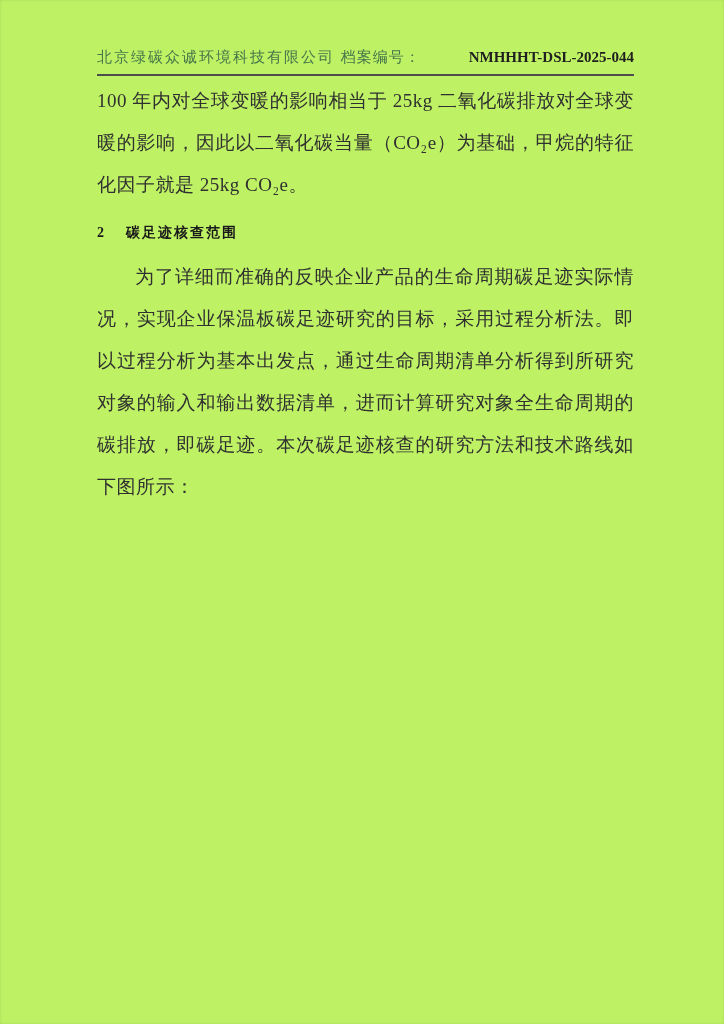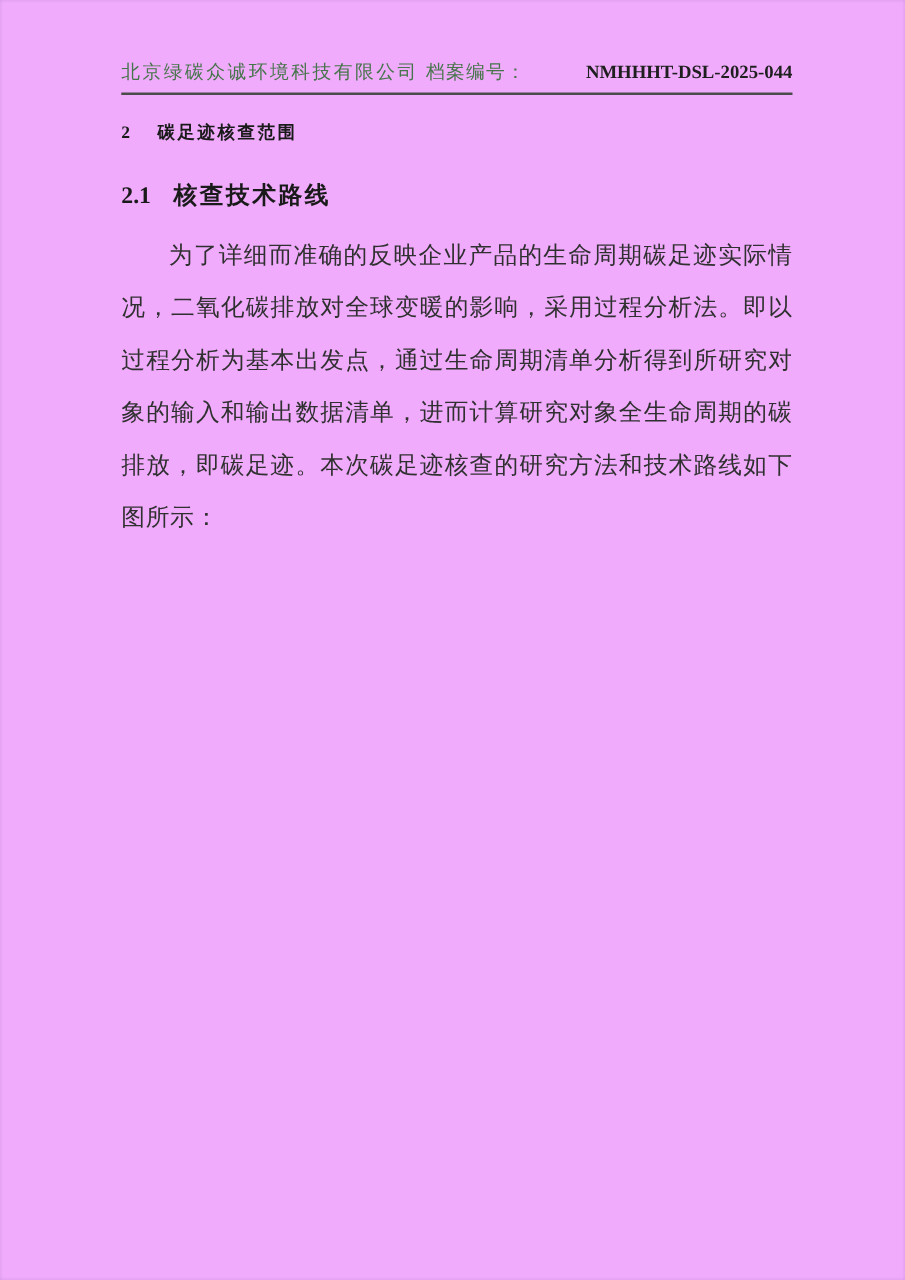--- a/index.html
+++ b/index.html
@@ -5,21 +5,21 @@
   html, body {
     margin: 0;
     padding: 0;
     background: #e9e9e9;
   }
   .page {
     position: relative;
     width: 724px;
     height: 1024px;
     margin: 0 auto;
-    background: #f0abfc;
+    background: #bef264;
     box-shadow: inset 0 0 3px rgba(0,0,0,0.12);
     font-family: "Liberation Serif", "DejaVu Serif", serif;
     color: #303030;
     overflow: hidden;
   }
   
   .doc-header {
     position: absolute;
     top: 48px;
     left: 97px;
@@ -114,27 +114,25 @@
 
   <div class="doc-header">
     <span class="company-name">北京绿碳众诚环境科技有限公司</span>
     <span class="file-info">
       <span class="file-label">档案编号：</span><span class="file-number">NMHHHT-DSL-2025-044</span>
     </span>
   </div>
 
   <div class="doc-body">
 
+    <p class="para">100 年内对全球变暖的影响相当于 25kg 二氧化碳排放对全球变暖的影响，因此以二氧化碳当量（CO₂e）为基础，甲烷的特征化因子就是 25kg CO₂e。</p>
 
     <h2 class="h-section">
       <span class="num">2</span><span class="title">碳足迹核查范围</span>
     </h2>
 
-    <h3 class="h-subsection">
-      <span class="num">2.1</span><span class="title">核查技术路线</span>
-    </h3>
 
-    <p class="para indent">为了详细而准确的反映企业产品的生命周期碳足迹实际情况，二氧化碳排放对全球变暖的影响，采用过程分析法。即以过程分析为基本出发点，通过生命周期清单分析得到所研究对象的输入和输出数据清单，进而计算研究对象全生命周期的碳排放，即碳足迹。本次碳足迹核查的研究方法和技术路线如下图所示：</p>
+    <p class="para indent">为了详细而准确的反映企业产品的生命周期碳足迹实际情况，实现企业保温板碳足迹研究的目标，采用过程分析法。即以过程分析为基本出发点，通过生命周期清单分析得到所研究对象的输入和输出数据清单，进而计算研究对象全生命周期的碳排放，即碳足迹。本次碳足迹核查的研究方法和技术路线如下图所示：</p>
 
   </div>
 
 
 </div>
 
 </body></html>

